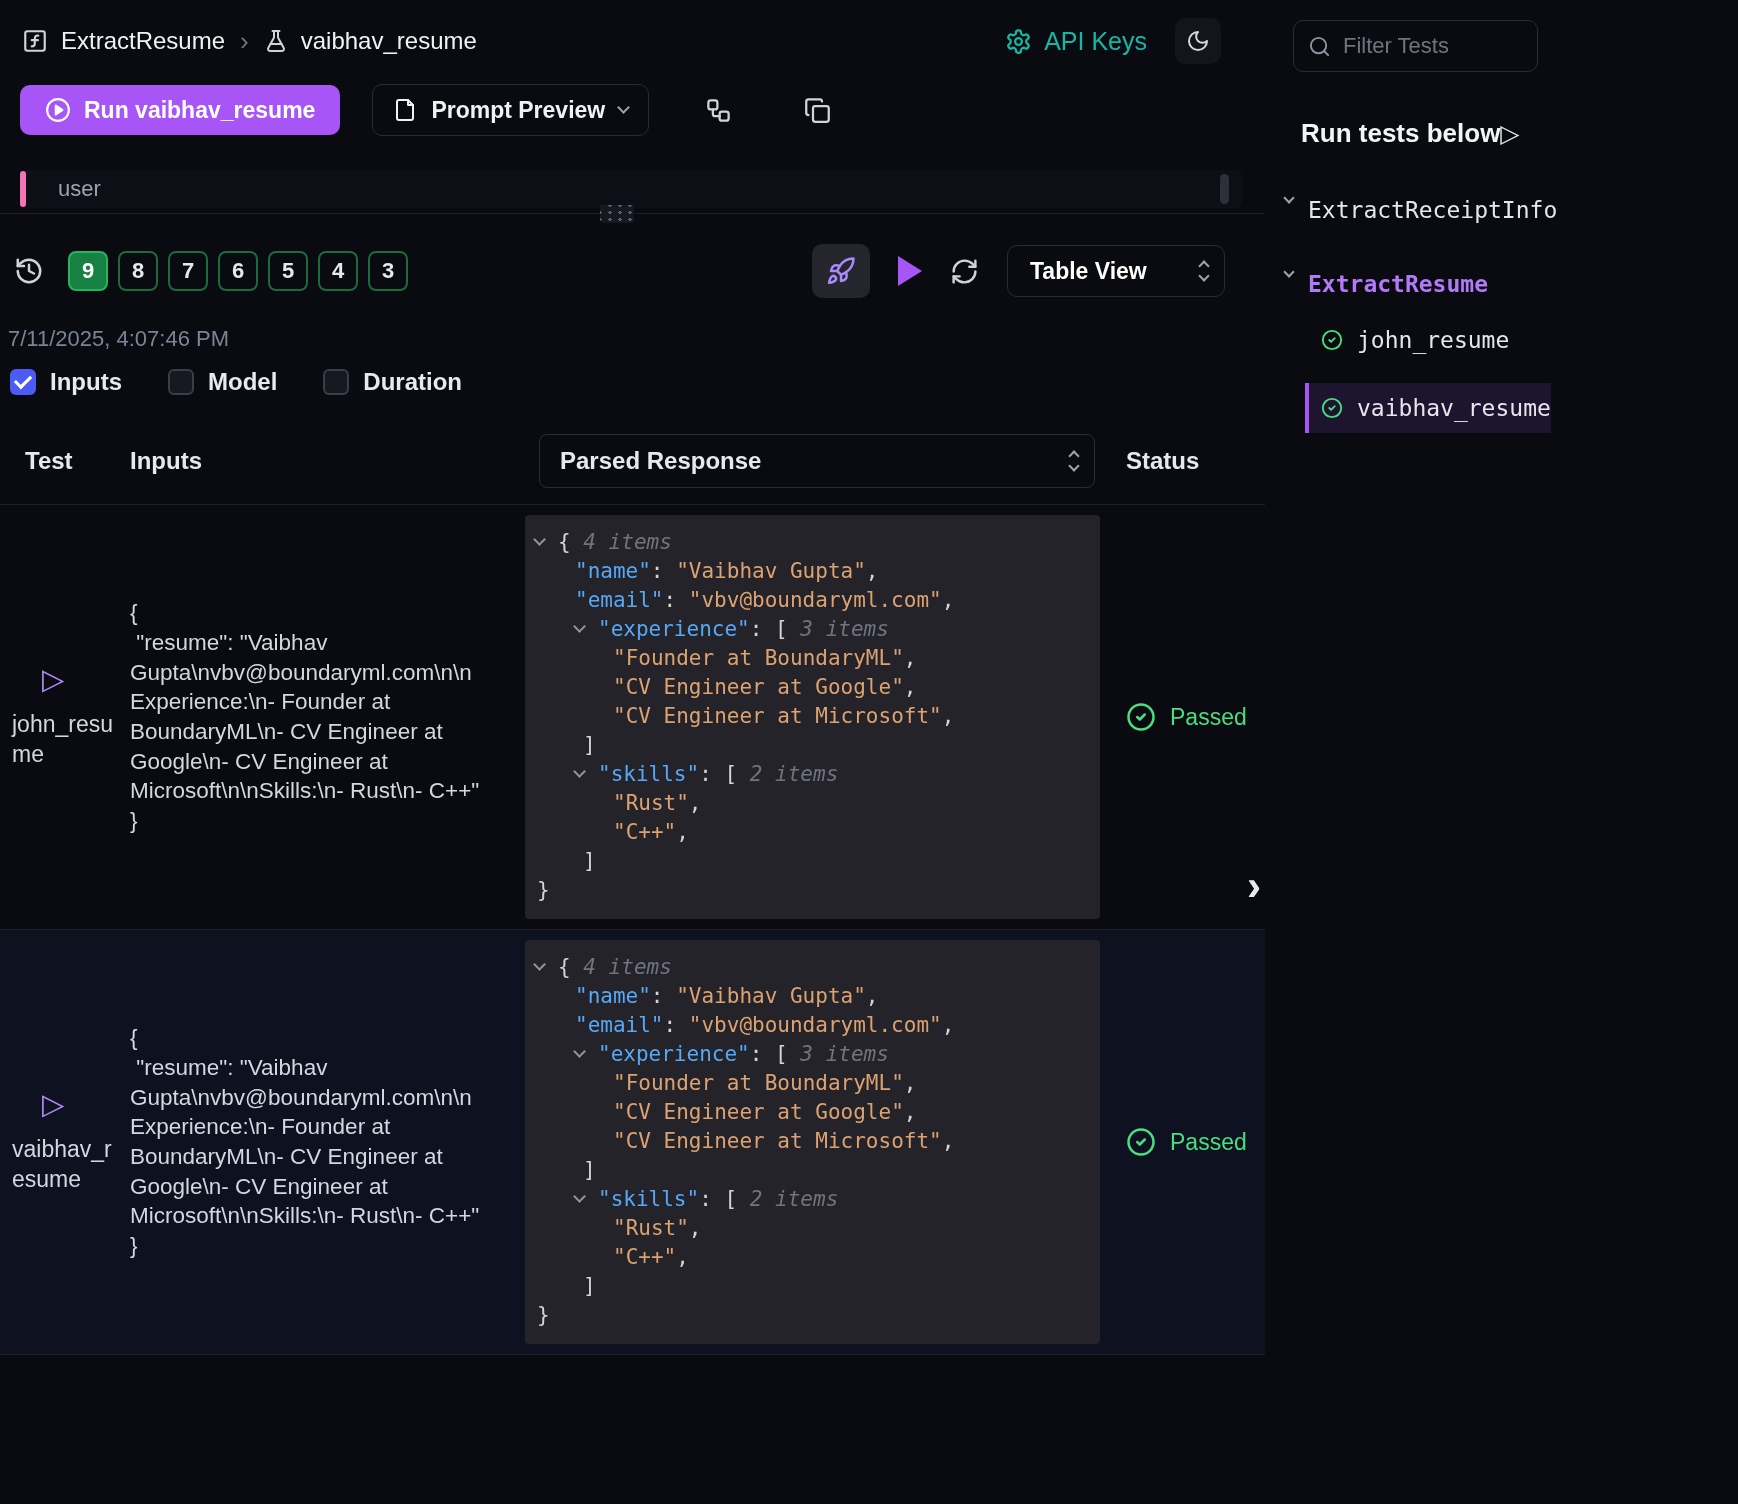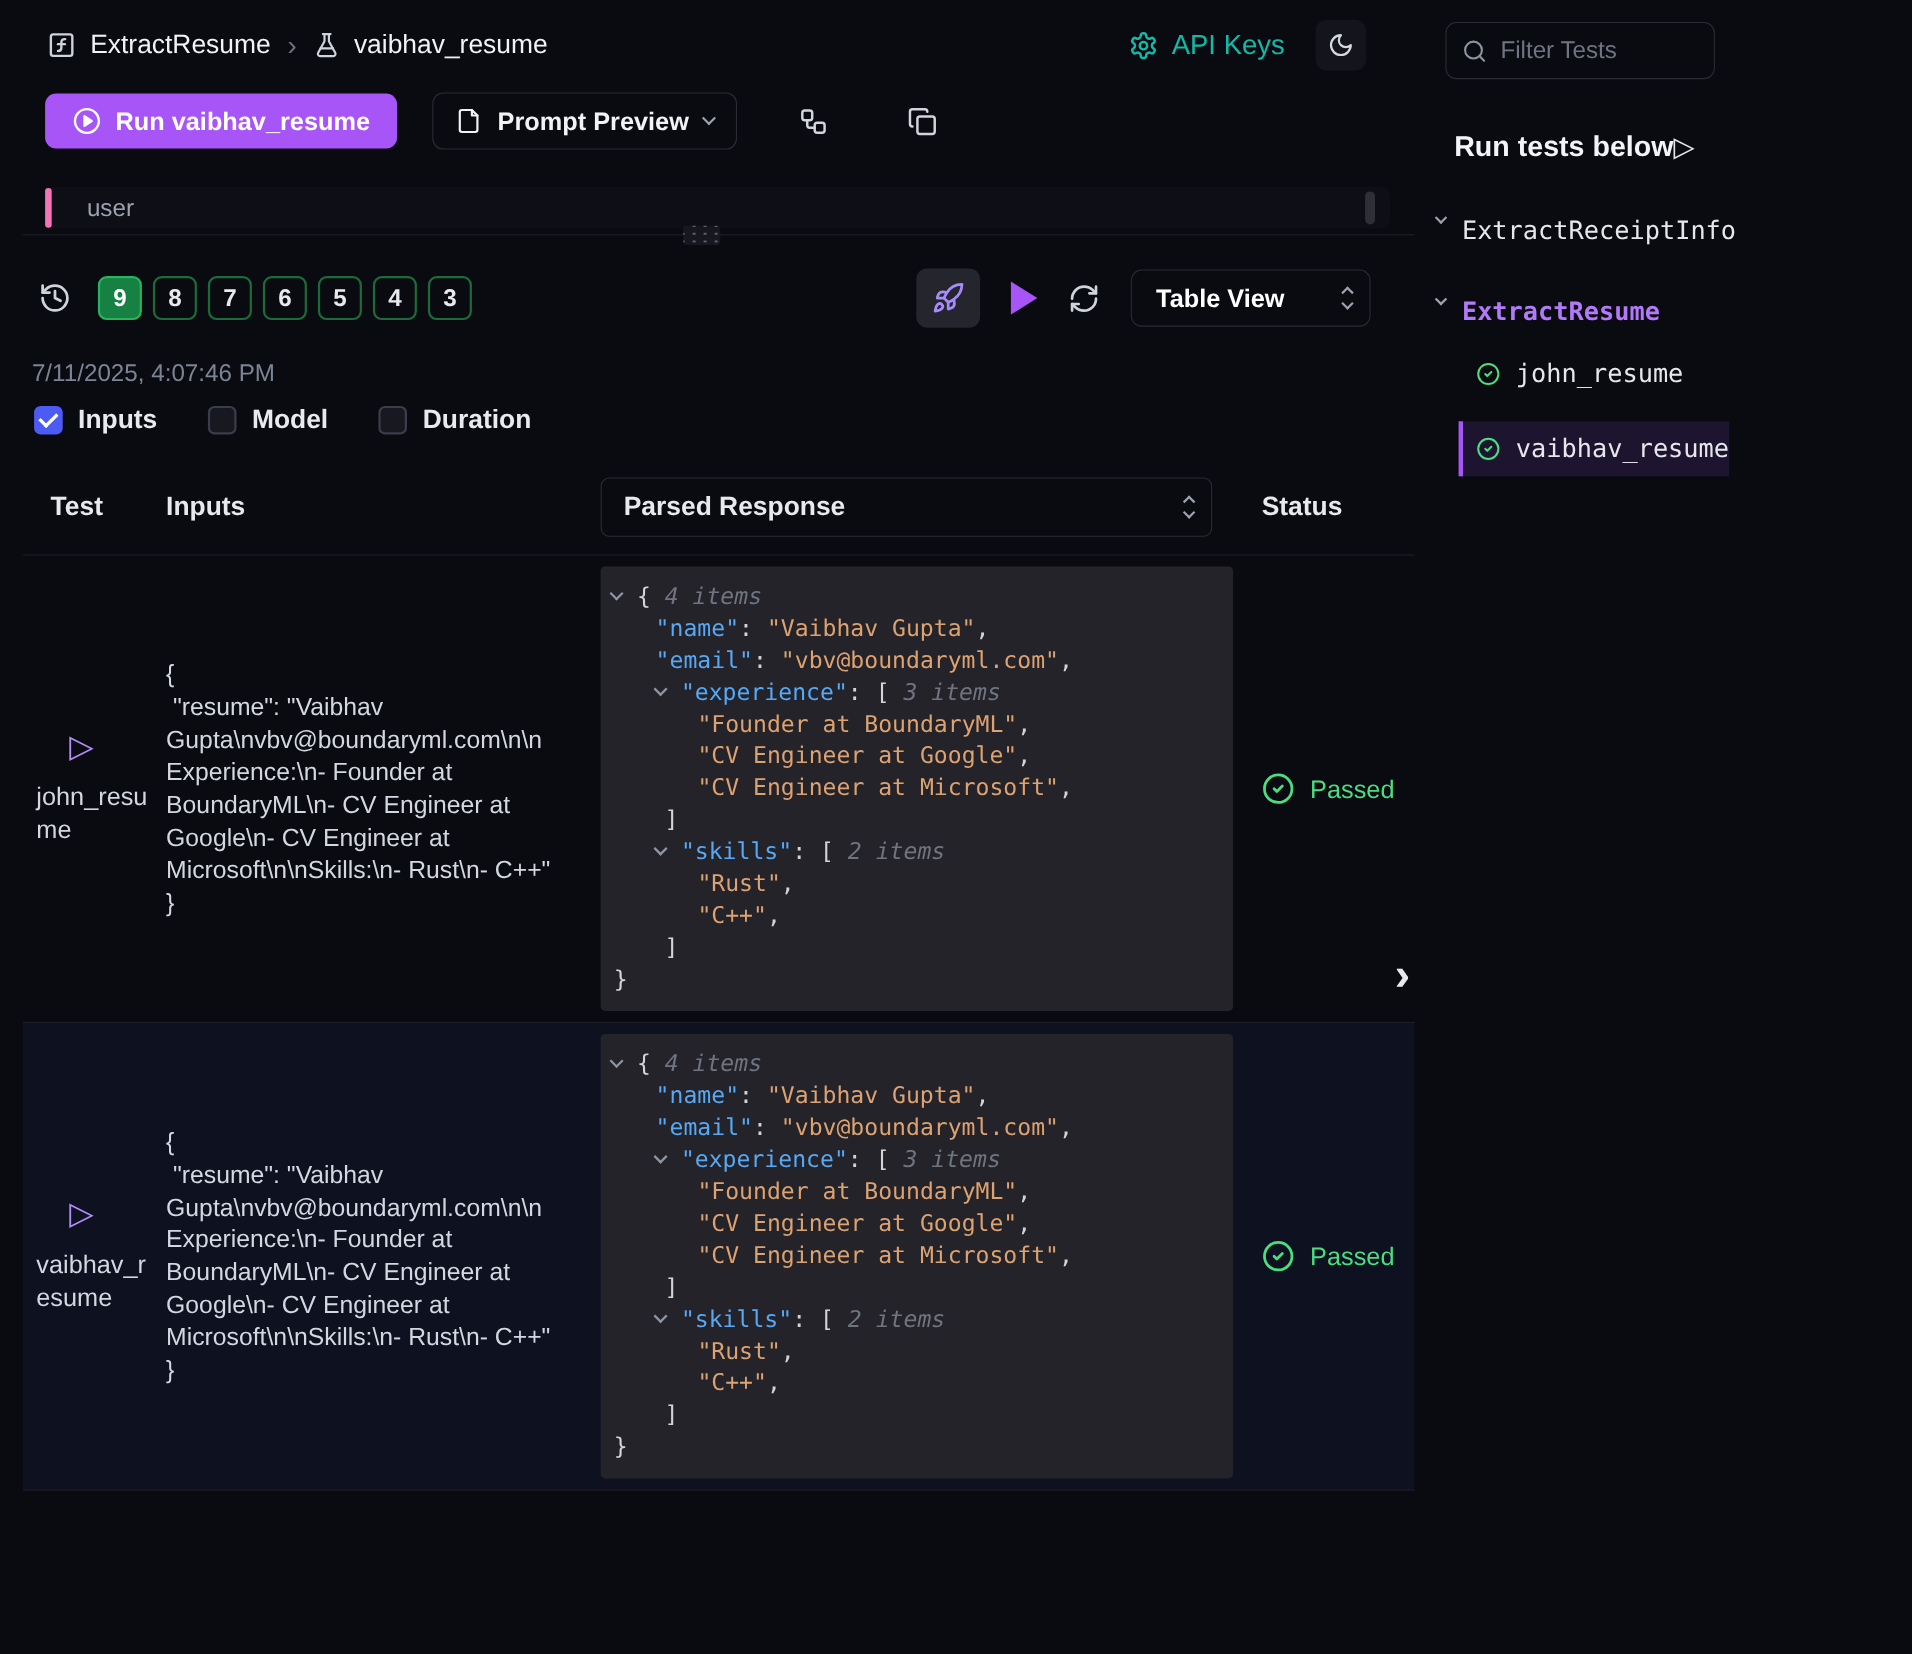--- a/index.html
+++ b/index.html
@@ -3,21 +3,21 @@
 <meta charset="utf-8">
 <style>
   * { box-sizing: border-box; margin: 0; padding: 0; }
   html,body { width:1738px; height:1504px; overflow:hidden; }
   body {
     background:#0a0b11;
     font-family:"Liberation Sans", sans-serif;
     color:#e7e9ee;
     -webkit-font-smoothing:antialiased;
   }
-  .app { display:flex; width:1738px; height:1504px;padding-left:21px; }
+  .app { display:flex; width:1738px; height:1504px; }
   .main { width:1265px; position:relative; flex-shrink:0; }
   svg.ic { display:block; fill:none; stroke:currentColor; stroke-width:2; stroke-linecap:round; stroke-linejoin:round; }
 
   
   .topbar { display:flex; align-items:center; padding:18px 44px 0 22px; height:64px; }
   .breadcrumb { display:flex; align-items:center; gap:13px; font-size:24px; color:#f1f2f4; }
   .crumb-sep { color:#6b7280; font-size:26px; margin:0 2px; }
   .icon-muted { color:#cfd3db; }
   .topbar-right { margin-left:auto; display:flex; align-items:center; gap:28px; }
   .api-keys { display:flex; align-items:center; gap:12px; color:#14b8a6; font-size:25px; cursor:pointer; }
@@ -67,21 +67,21 @@
   .cb.checked { background:#4d5bf5; }
   .cb.checked::after { content:""; position:absolute; left:8px; top:3px; width:7px; height:13px; border-right:3px solid #fff; border-bottom:3px solid #fff; transform:rotate(45deg); }
   .cb.unchecked { background:#171820; border:2px solid #3a3d4a; }
   .cb-label { font-size:24px; font-weight:700; color:#e8eaee; }
 
   
   .thead { display:grid; grid-template-columns:130px 395px 575px 1fr; align-items:center; margin-top:38px; padding-bottom:16px; }
   .th { font-weight:700; font-size:24px; color:#e7e9ee; }
   .th.test { padding-left:25px; }
   .th.status { padding-left:26px; }
-  .parsed-select { margin-left:0; width:556px; height:54px; border:1px solid #2a2b34; border-radius:8px; display:flex; align-items:center; padding:0 16px 0 20px; cursor:pointer; }
+  .parsed-select { margin-left:14px; width:556px; height:54px; border:1px solid #2a2b34; border-radius:8px; display:flex; align-items:center; padding:0 16px 0 20px; cursor:pointer; }
   .trow { display:grid; grid-template-columns:130px 395px 575px 1fr; border-top:1px solid #1e1f26; padding:10px 0; }
   .trow:last-child { border-bottom:1px solid #1e1f26; }
   .trow.selected { background:#0e1120; }
   .cell-test { display:flex; flex-direction:column; justify-content:center; gap:16px; padding-left:12px; }
   .row-play { margin-left:30px; color:#b48cf9; font-size:29px; line-height:1; cursor:pointer; background:none; border:none; text-align:left; width:40px; font-family:inherit; }
   .tname { color:#d3d7df; font-size:23px; line-height:1.3; word-break:break-all; width:106px; }
   .cell-input { display:flex; align-items:center; padding-right:45px; }
   .input-pre { font-family:"Liberation Sans", sans-serif; font-size:22.5px; line-height:1.32; color:#d3d7df; white-space:pre-wrap; word-break:break-word; }
   .cell-parsed { display:flex; }
   .json-box { width:100%; background:#232329; border-radius:4px; padding:13px 14px 14px 0; font-family:"DejaVu Sans Mono", monospace; font-size:21px; line-height:29px; color:#d4d4d8; }

